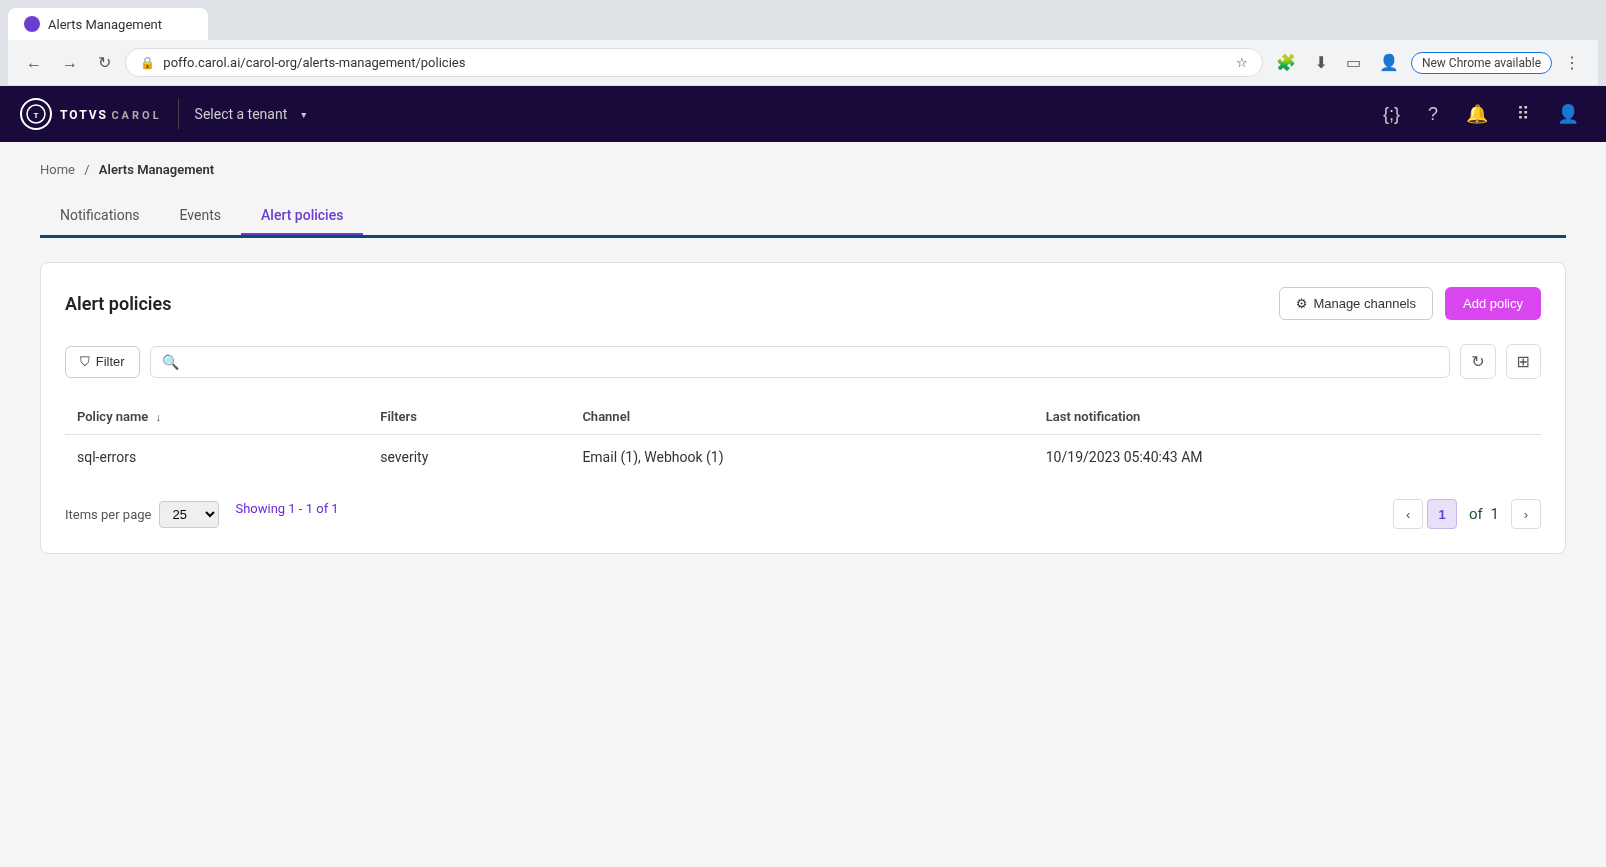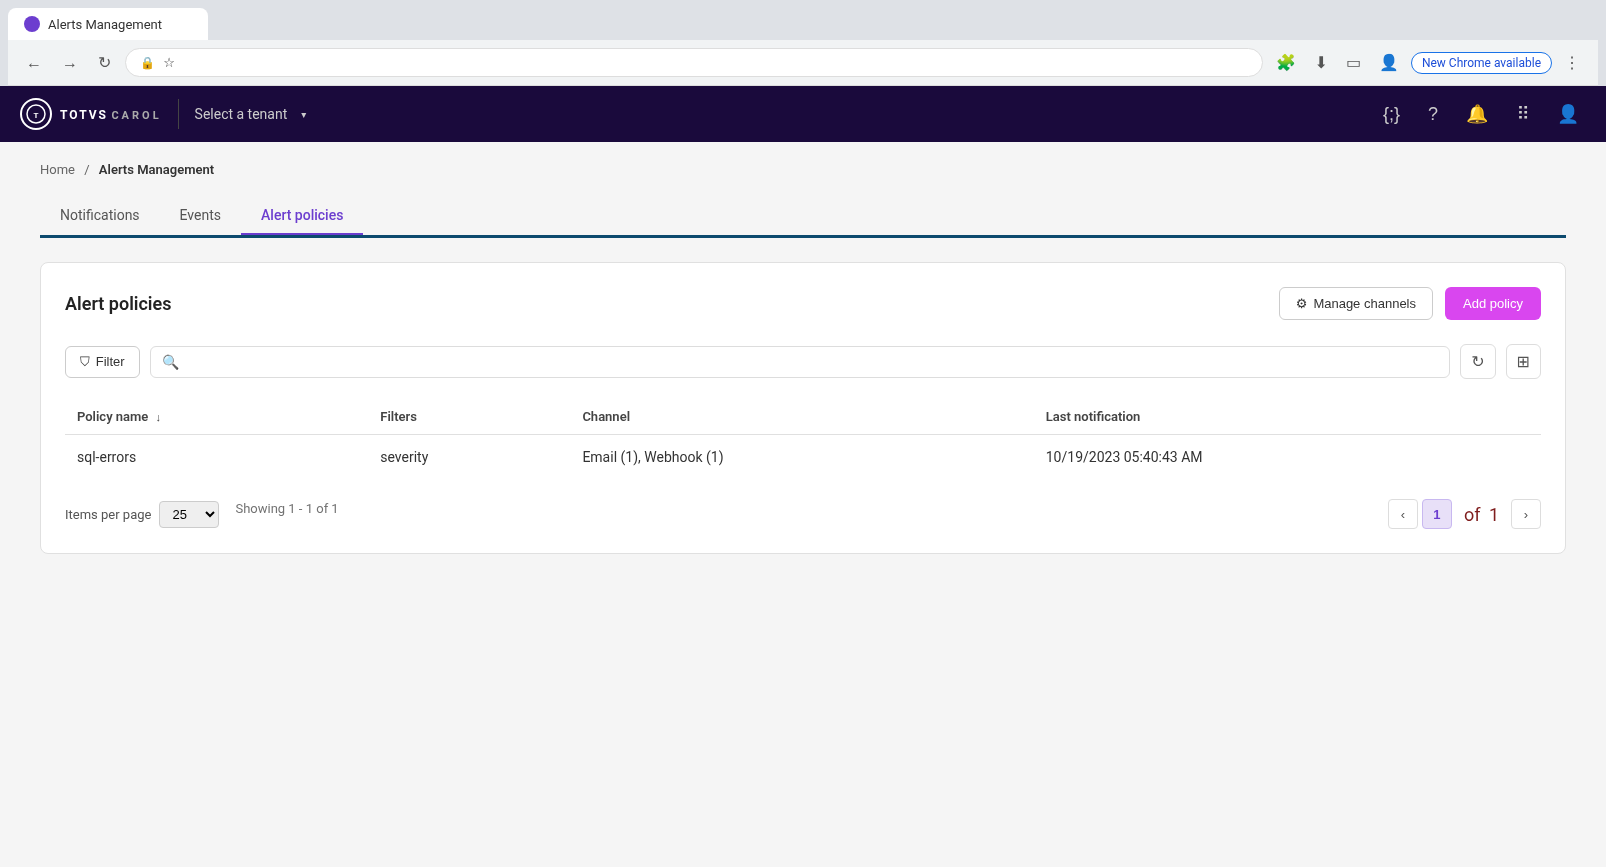--- a/index.html
+++ b/index.html
@@ -10,21 +10,21 @@
     .browser-tab-bar { display: flex; align-items: flex-end; margin-bottom: 0; }
     .browser-tab { background: white; border-radius: 8px 8px 0 0; padding: 8px 16px; font-size: 13px; color: #333; display: flex; align-items: center; gap: 8px; min-width: 200px; }
     .browser-tab .tab-favicon { width: 16px; height: 16px; background: #6c3ecf; border-radius: 50%; display: inline-block; }
     .browser-toolbar { background: #f1f3f4; display: flex; align-items: center; gap: 8px; padding: 8px 12px; border-bottom: 1px solid #ddd; }
     .browser-nav-btn { background: none; border: none; cursor: pointer; color: #555; font-size: 16px; padding: 4px 6px; border-radius: 4px; }
     .browser-address-bar { flex: 1; background: white; border: 1px solid #ddd; border-radius: 20px; padding: 6px 14px; font-size: 13px; color: #333; display: flex; align-items: center; gap: 8px; }
     .browser-address-bar .lock-icon { color: #555; font-size: 12px; }
     .browser-address-url { flex: 1; color: #333; font-size: 13px; }
     .browser-toolbar-right { display: flex; align-items: center; gap: 6px; }
     .browser-toolbar-btn { background: none; border: none; cursor: pointer; color: #555; font-size: 16px; padding: 4px 6px; border-radius: 4px; }
-    .new-chrome-badge { background: white; border: 1px solid #1a73e8; border-radius: 12px; color: #1d4ed8; font-size: 12px; padding: 3px 10px; white-space: nowrap; }
+    .new-chrome-badge { background: white; border: 1px solid #1a73e8; border-radius: 12px; color: #404040; font-size: 12px; padding: 3px 10px; white-space: nowrap; }
 
     
     .app { min-height: calc(867px - 88px); background: #f5f5f5; }
 
     
     .top-nav { background: #1a0a3c; display: flex; align-items: center; padding: 0 20px; height: 56px; }
     .logo-area { display: flex; align-items: center; gap: 8px; color: white; font-weight: bold; }
     .logo-icon { width: 32px; height: 32px; border: 2px solid white; border-radius: 50%; display: flex; align-items: center; justify-content: center; font-size: 10px; color: white; font-weight: bold; }
     .nav-divider { width: 1px; height: 30px; background: #444; margin: 0 16px; }
     .tenant-selector { color: #ccc; font-size: 14px; display: flex; align-items: center; gap: 14px; cursor: pointer; }
@@ -65,42 +65,43 @@
     .table { width: 100%; border-collapse: collapse; }
     .table th { text-align: left; font-size: 13px; font-weight: 600; color: #444; padding: 10px 12px; border-bottom: 1px solid #e0e0e0; }
     .table td { padding: 14px 12px; font-size: 14px; color: #333; border-bottom: 1px solid #f0f0f0; }
     .table tr:last-child td { border-bottom: none; }
     .sort-icon { font-size: 11px; margin-left: 4px; }
 
     
     .pagination { display: flex; align-items: center; justify-content: space-between; margin-top: 20px; }
     .items-per-page { display: flex; align-items: center; gap: 8px; font-size: 13px; color: #555; }
     .items-per-page select { border: 1px solid #ccc; border-radius: 4px; padding: 4px 8px; font-size: 13px; }
-    .showing-text { font-size: 13px; color: #737373; }
+    .showing-text { font-size: 13px; color: #6d28d9; }
     .page-controls { display: flex; align-items: center; gap: 4px; }
     .page-btn { background: none; border: 1px solid #ddd; border-radius: 4px; width: 30px; height: 30px; cursor: pointer; font-size: 13px; color: #555; display: flex; align-items: center; justify-content: center; }
     .page-btn.active { background: #e8e0f8; color: #6c3ecf; border-color: #c8b8f0; font-weight: 600; }
-    .page-info { font-size: 18px; color: #7f1d1d; padding: 0 8px; }
+    .page-info { font-size: 15px; color: #14532d; padding: 0 8px; }
   </style>
 </head>
 <body>
 
 <div class="browser-chrome">
   <div class="browser-tab-bar">
     <div class="browser-tab">
       <span class="tab-favicon"></span>
       <span>Alerts Management</span>
     </div>
   </div>
   <div class="browser-toolbar">
     <button class="browser-nav-btn">←</button>
     <button class="browser-nav-btn">→</button>
     <button class="browser-nav-btn">↻</button>
     <div class="browser-address-bar">
       <span class="lock-icon">🔒</span>
+      <span class="browser-address-url">poffo.carol.ai/carol-org/alerts-management/policies</span>
       <span>☆</span>
     </div>
     <div class="browser-toolbar-right">
       <button class="browser-toolbar-btn">🧩</button>
       <button class="browser-toolbar-btn">⬇</button>
       <button class="browser-toolbar-btn">▭</button>
       <button class="browser-toolbar-btn">👤</button>
       <span class="new-chrome-badge">New Chrome available</span>
       <button class="browser-toolbar-btn">⋮</button>
     </div>

